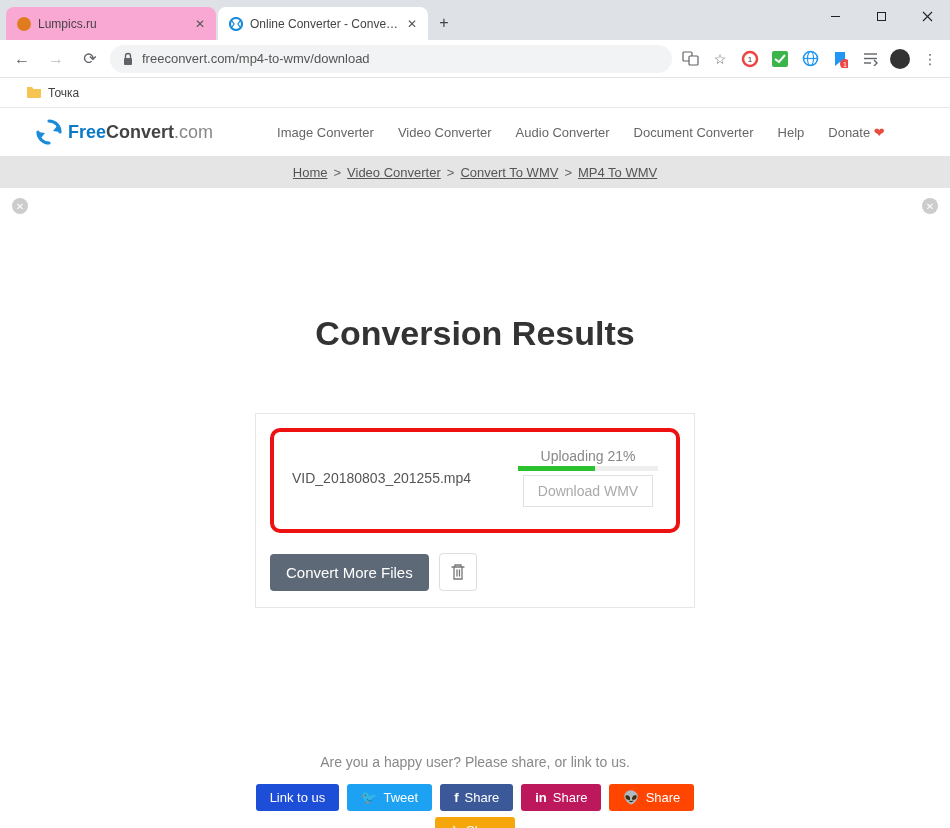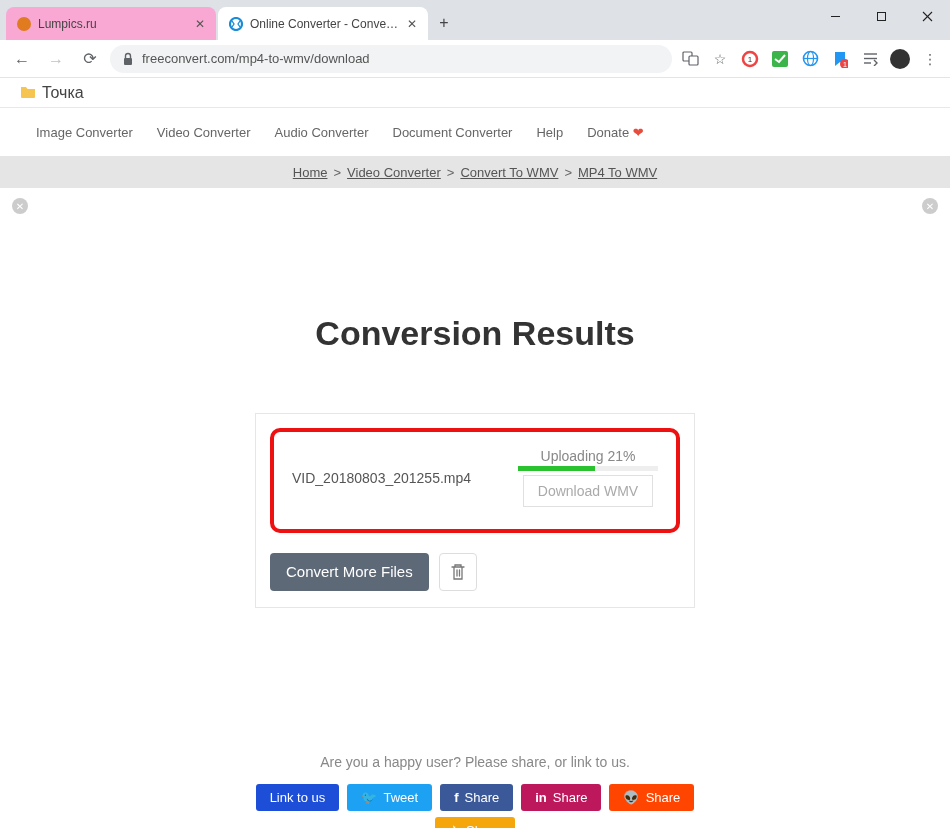--- a/index.html
+++ b/index.html
@@ -11,21 +11,21 @@
   .tab .favicon { width:16px; height:16px; display:inline-flex; align-items:center; justify-content:center; flex:0 0 16px; }
   .tab .title { white-space:nowrap; overflow:hidden; text-overflow:ellipsis; flex:1 1 auto; }
   .tab .close-x { color:#555; flex:0 0 12px; font-size:12px; text-align:center; }
   .newtab { width:28px; height:28px; display:flex; align-items:center; justify-content:center; color:#444; font-size:16px; margin-top:2px; }
   .winctrls { position:absolute; right:0; top:0; height:33px; display:flex; }
   .winbtn { width:46px; height:33px; display:flex; align-items:center; justify-content:center; font-size:11px; color:#222; }
   .toolbar { height:38px; background:#fff; display:flex; align-items:center; padding:0 8px; gap:6px; border-bottom:1px solid #e4e4e4; }
   .tbtn { width:28px; height:28px; display:flex; align-items:center; justify-content:center; color:#606367; border-radius:50%; font-size:16px; }
   .omnibox { flex:1 1 auto; height:28px; background:#f1f3f4; border-radius:14px; display:flex; align-items:center; padding:0 12px; font-size:13px; color:#555; gap:8px; }
   .ext { width:24px; height:22px; display:flex; align-items:center; justify-content:center; font-size:14px; color:#606367; }
-  .bookmarks { height:30px; background:#fff; display:flex; align-items:center; padding:0 20px; font-size:16px; color:#444; border-bottom:1px solid #e8e8e8; gap:6px; }
+  .bookmarks { height:30px; background:#fff; display:flex; align-items:center; padding:0 26px; font-size:12px; color:#444; border-bottom:1px solid #e8e8e8; gap:6px; }
   .content { height:720px; overflow:hidden; }
   .sitehdr { height:48px; display:flex; align-items:center; padding:0 36px; gap:24px; }
   .logo { display:flex; align-items:center; gap:6px; font-size:18px; font-weight:400; color:#333; margin-right:40px; }
   .logo .free { color:#0a79c8; font-weight:600; }
   .logo .convert { color:#444; font-weight:600; }
   .logo .dotcom { color:#888; font-weight:400; }
   .navlink { font-size:13px; color:#666; }
   .breadcrumb { height:32px; background:#e5e5e5; display:flex; align-items:center; justify-content:center; font-size:13px; color:#666; gap:6px; }
   .breadcrumb a { color:#555; text-decoration:underline; }
   .adrow { display:flex; justify-content:space-between; padding:10px 12px 0; }
@@ -33,21 +33,21 @@
   .main { text-align:center; padding-top:100px; }
   .h1 { font-size:34px; font-weight:700; color:#333; margin-bottom:60px; }
   .panel { width:440px; margin:0 auto; border:1px solid #e6e6e6; background:#fff; padding:14px 14px 16px; }
   .highlight-box { border:4px solid #e11; border-radius:10px; padding:16px 18px 22px; display:flex; align-items:center; justify-content:space-between; }
   .fname { font-size:14px; color:#555; text-align:left; }
   .rightcol { width:140px; text-align:center; }
   .status { font-size:14px; color:#888; margin-bottom:2px; }
   .bar { width:100%; height:5px; background:#eee; margin-bottom:4px; }
   .fill { height:100%; background:#2ac22f; width:55%; }
   .dlbtn { display:inline-block; border:1px solid #e0e0e0; background:#fff; color:#aaa; font-size:14px; padding:7px 14px; }
-  .btnrow { display:flex; gap:10px; margin-top:20px; }
+  .btnrow { display:flex; gap:10px; margin-top:20px; align-items:center; }
   .convertmore { background:#5e6977; color:#fff; font-size:15px; padding:10px 16px; border-radius:4px; }
   .trash { width:38px; height:38px; border:1px solid #ddd; border-radius:4px; display:flex; align-items:center; justify-content:center; color:#888; }
   .sharebox { margin-top:146px; text-align:center; font-size:14px; color:#888; }
   .sharerow { margin-top:14px; display:flex; justify-content:center; gap:8px; flex-wrap:wrap; }
   .pill { color:#fff; font-size:13px; padding:6px 14px; border-radius:3px; display:inline-flex; align-items:center; gap:6px; }
   .pill.grey { background:#1d4ed8; }
   .pill.tw { background:#1da1f2; }
   .pill.fb { background:#3b5998; }
   .pill.li { background:#be185d; }
   .pill.rd { background:#ff4500; }
@@ -168,20 +168,31 @@
     <svg width="16" height="13">
         <path d="M1 2 h5 l1.5 2 H15 v8 a1 1 0 0 1 -1 1 H2 a1 1 0 0 1 -1 -1 z" fill="#f5c451"></path>
       </svg>
   </span>
   <span>Точка</span>
 </div>
 
 <div class="content">
 
   <div class="sitehdr">
+    <div class="logo">
+      <svg width="26" height="26" viewBox="0 0 26 26">
+        <path d="M13 2 A11 11 0 0 1 24 13" fill="none" stroke="#1a8bd8" stroke-width="3.2" stroke-linecap="round"></path>
+        <path d="M13 24 A11 11 0 0 1 2 13" fill="none" stroke="#1a8bd8" stroke-width="3.2" stroke-linecap="round"></path>
+        <path d="M21 7 l3 6 l-7 -1 z" fill="#1a8bd8"></path>
+        <path d="M5 19 l-3 -6 l7 1 z" fill="#1a8bd8"></path>
+      </svg>
+      <span>
+        <span class="free">Free</span><span class="convert">Convert</span><span class="dotcom">.com</span>
+      </span>
+    </div>
     <span class="navlink">Image Converter</span>
     <span class="navlink">Video Converter</span>
     <span class="navlink">Audio Converter</span>
     <span class="navlink">Document Converter</span>
     <span class="navlink">Help</span>
     <span class="navlink"><span>Donate</span> <span class="heart">❤</span></span>
   </div>
 
   <div class="breadcrumb">
     <a>Home</a>

